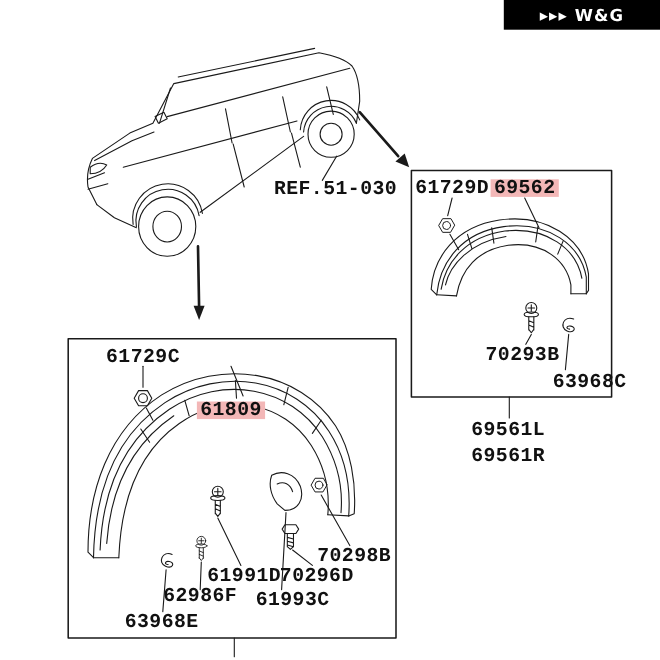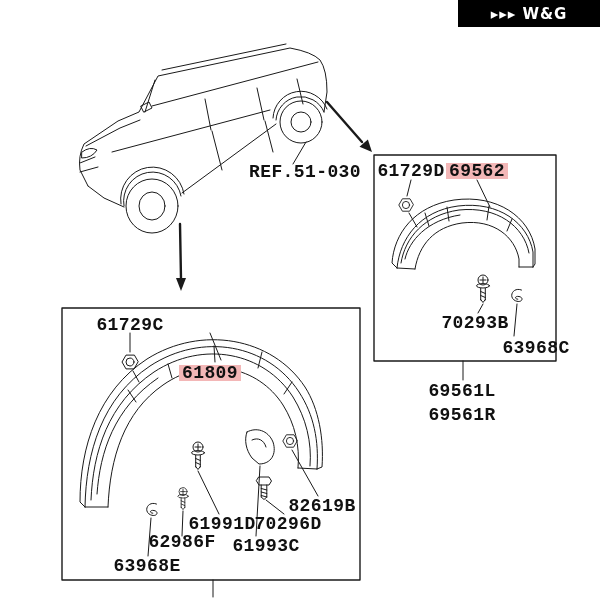--- a/index.html
+++ b/index.html
@@ -149,20 +149,20 @@
 
   <div class="label" style="left:411px; top:163px;">61729D</div>
   <div class="label hl" style="left:477px; top:163px;">69562</div>
   <div class="label" style="left:475px; top:315px;text-align:center;">70293B</div>
   <div class="label" style="left:512px; top:340px;margin-left:24px;">63968C</div>
   <div class="label" style="left:462px; top:383px;">69561L</div>
   <div class="label" style="left:462px; top:407px;">69561R</div>
 
   <div class="label" style="left:130px; top:317px;">61729C</div>
   <div class="label hl" style="left:210px; top:317px;margin-top:48px;">61809</div>
-  <div class="label" style="left:322px; top:498px;">82619B</div>
+  <div class="label" style="left:322px; top:498px;">70298B</div>
   <div class="label" style="left:222px; top:516px;">61991D</div>
   <div class="label" style="left:288px; top:516px;">70296D</div>
   <div class="label" style="left:182px; top:534px;">62986F</div>
   <div class="label" style="left:266px; top:538px;">61993C</div>
   <div class="label" style="left:147px; top:558px;">63968E</div>
 
 </div>
 
 </body></html>

